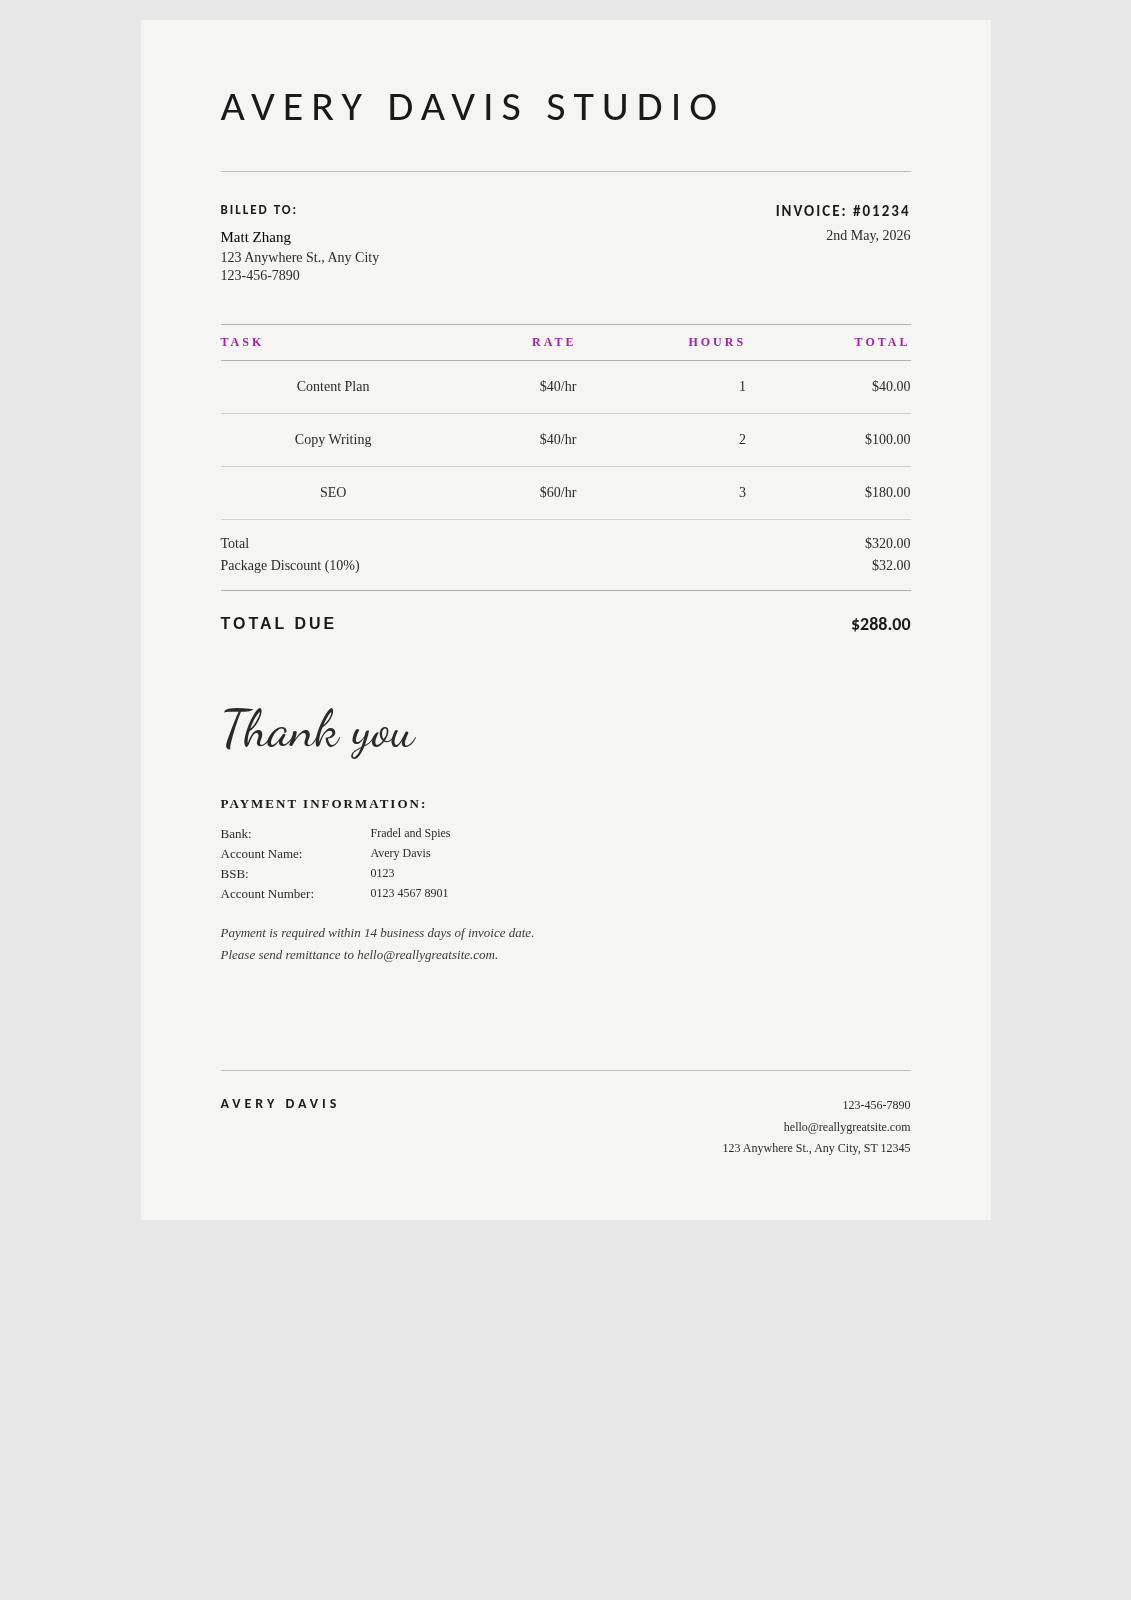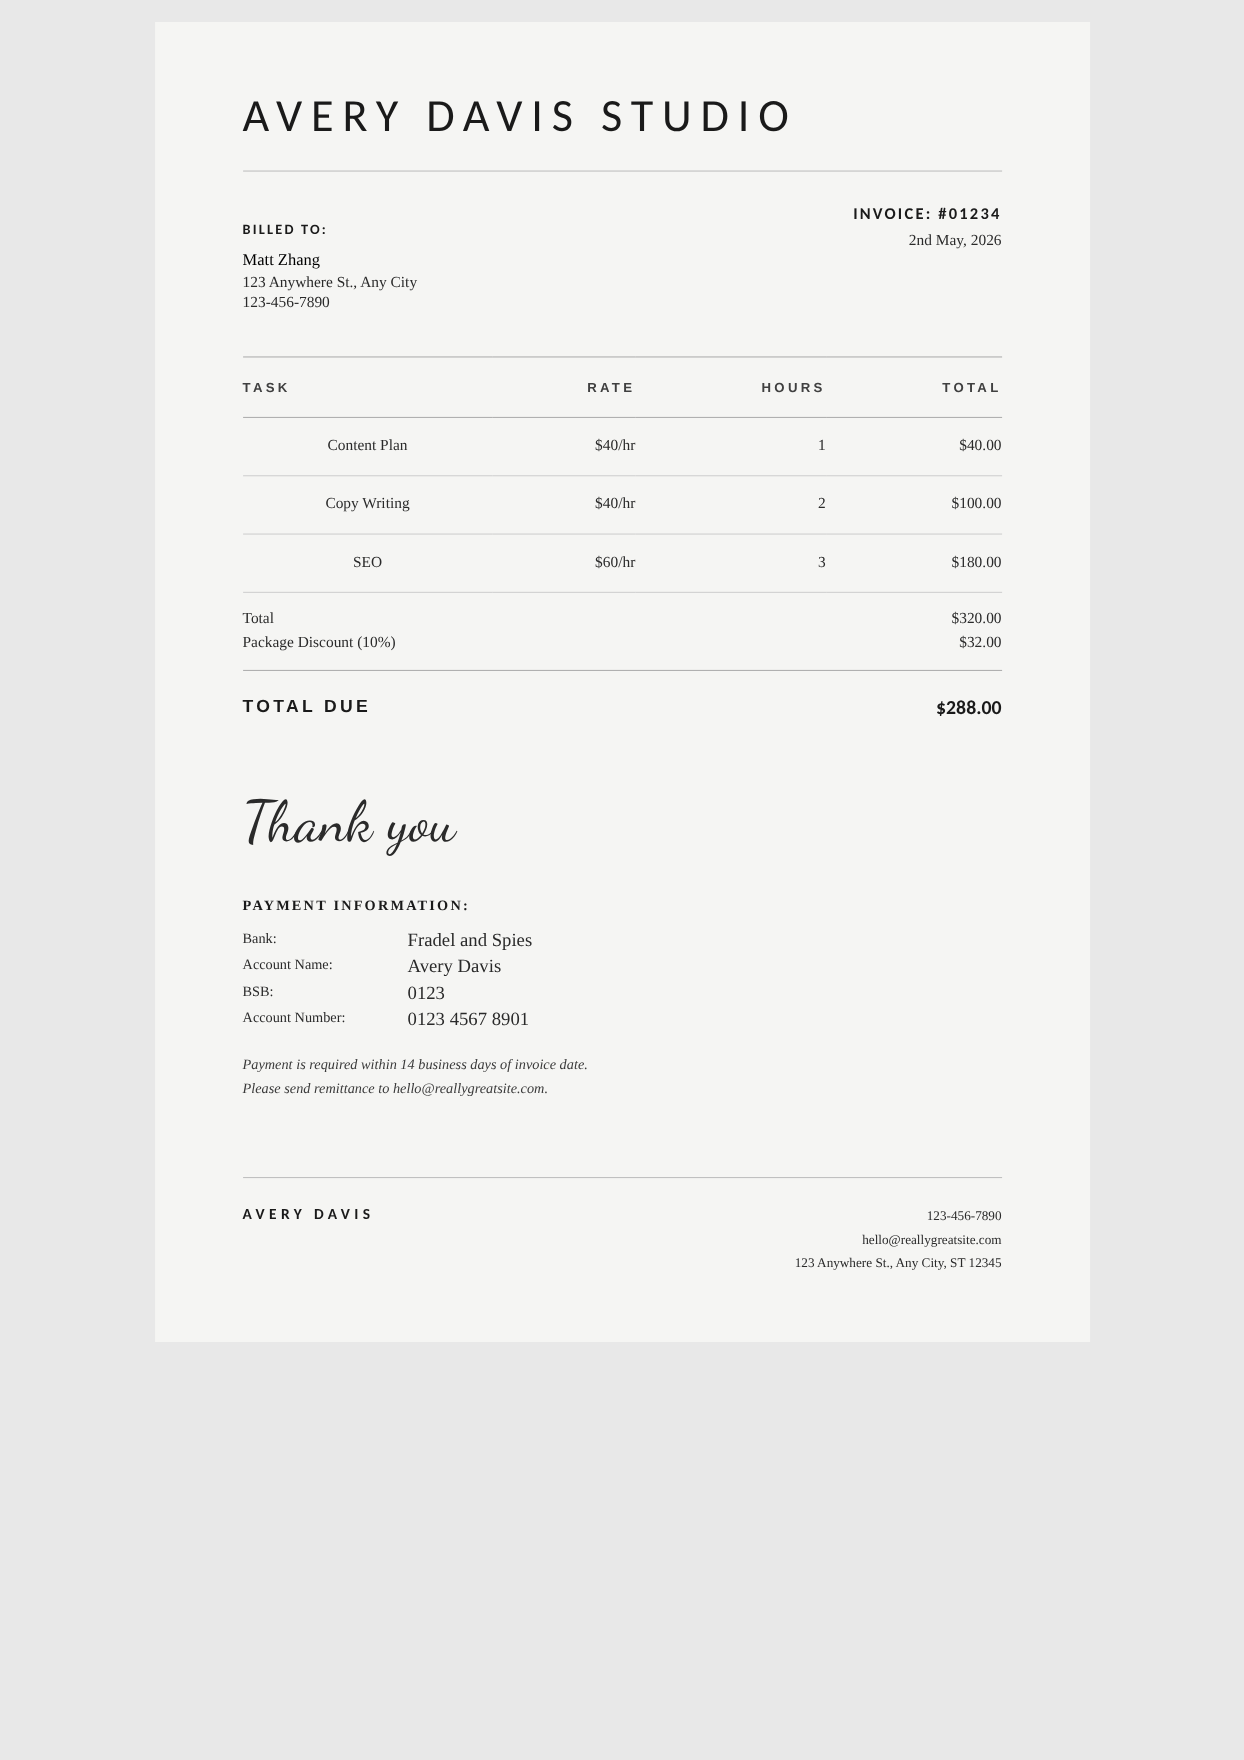--- a/index.html
+++ b/index.html
@@ -23,21 +23,21 @@
       min-height: 1200px;
       background: #f5f5f3;
       padding: 60px 80px;
       position: relative;
       display: flex;
       flex-direction: column;
     }
 
     
     .header {
-      margin-bottom: 24px;
+      margin-bottom: 40px;
     }
 
     .studio-name {
       font-family: 'Gill Sans', 'Gill Sans MT', Calibri, sans-serif;
       font-size: 42px;
       font-weight: 300;
       letter-spacing: 8px;
       color: #1a1a1a;
       text-transform: uppercase;
     }
@@ -51,21 +51,20 @@
 
     
     .billing-section {
       display: flex;
       justify-content: space-between;
       margin-bottom: 40px;
     }
 
     .billed-to-block {
       flex: 1;
-      margin-top: 16px;
     }
 
     .invoice-info-block {
       text-align: right;
     }
 
     .section-label {
       font-family: 'Gill Sans', 'Gill Sans MT', Calibri, sans-serif;
       font-size: 13px;
       font-weight: 600;
@@ -117,27 +116,27 @@
       border-collapse: collapse;
       margin-bottom: 0;
     }
 
     .invoice-table thead tr {
       border-top: 1px solid #b0b0b0;
       border-bottom: 1px solid #b0b0b0;
     }
 
     .invoice-table thead th {
-      font-family: Liberation Sans, sans-serif;
+      font-family: Liberation Serif, serif;
       font-size: 12px;
       font-weight: 700;
       letter-spacing: 3px;
       text-transform: uppercase;
-      color: #404040;
-      padding: 20px 0;
+      color: #a21caf;
+      padding: 10px 0;
       text-align: left;
     }
 
     .invoice-table thead th.col-rate,
     .invoice-table thead th.col-hours,
     .invoice-table thead th.col-total {
       text-align: right;
     }
 
     .invoice-table tbody tr {
@@ -243,21 +242,21 @@
     }
 
     .payment-key {
       font-family: 'Georgia', serif;
       font-size: 13px;
       color: #2a2a2a;
     }
 
     .payment-val {
       font-family: 'Georgia', serif;
-      font-size: 17px;
+      font-size: 12px;
       color: #2a2a2a;
     }
 
     .payment-note {
       margin-top: 20px;
     }
 
     .payment-note p {
       font-family: 'Georgia', serif;
       font-size: 13px;

